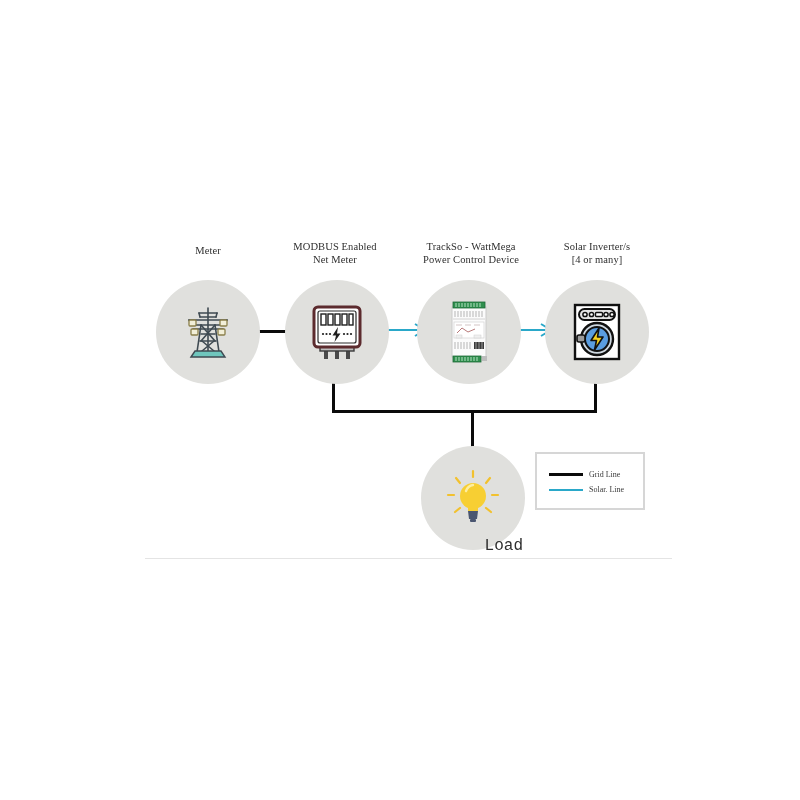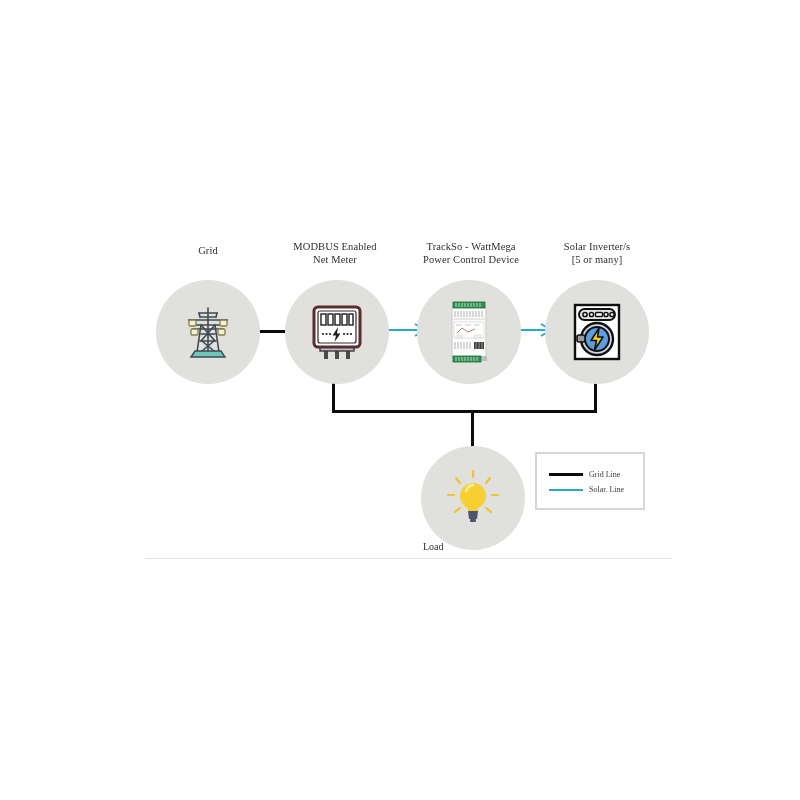--- a/index.html
+++ b/index.html
@@ -31,25 +31,25 @@
     text-align: center;
     color: #2e2e2e;
     font-size: 10.5px;
     line-height: 13px;
     font-family: "Liberation Serif", serif;
     white-space: pre-line;
     letter-spacing: 0.1px;
   }
   .label-below {
     position: absolute;
-    text-align: left;
+    text-align: right;
     color: #2e2e2e;
-    font-size: 10px;
+    font-size: 16px;
     line-height: 13px;
-    font-family: Liberation Serif, serif;
+    font-family: Liberation Mono, monospace;
   }
   .gridline {
     position: absolute;
     background: #0b0b0b;
   }
   .h-line { height: 3px; }
   .v-line { width: 3px; }
   .comm-arrow {
     position: absolute;
     height: 14px;
@@ -97,30 +97,30 @@
     width: 527px;
     height: 1px;
     background: #e4e4e4;
   }
 </style>
 </head>
 <body>
 
 <div id="page">
 
-  <div class="node-label" style="left:158px; top:244px; width:100px;">Grid</div>
+  <div class="node-label" style="left:158px; top:244px; width:100px;">Meter</div>
 
   <div class="node-label" style="left:400px; top:240px; width:142px;">TrackSo - WattMega
 Power Control Device</div>
 
   <div class="node-label" style="left:276px; top:240px; width:118px;">MODBUS Enabled
 Net Meter</div>
 
   <div class="node-label" style="left:537px; top:240px; width:120px;">Solar Inverter/s
-[5 or many]</div>
+[4 or many]</div>
 
   <div class="gridline h-line" style="left:258px; top:330px; width:40px;"></div>
 
   <svg class="comm-arrow" style="left:387px; top:323px; width:42px;" viewBox="0 0 42 14">
     <line x1="0" y1="7" x2="34" y2="7" stroke="#2aa8c9" stroke-width="2"></line>
     <polyline points="28,1 38,7 28,13" fill="none" stroke="#2aa8c9" stroke-width="2"></polyline>
   </svg>
 
   <svg class="comm-arrow" style="left:513px; top:323px; width:42px;" viewBox="0 0 42 14">
     <line x1="0" y1="7" x2="34" y2="7" stroke="#2aa8c9" stroke-width="2"></line>

